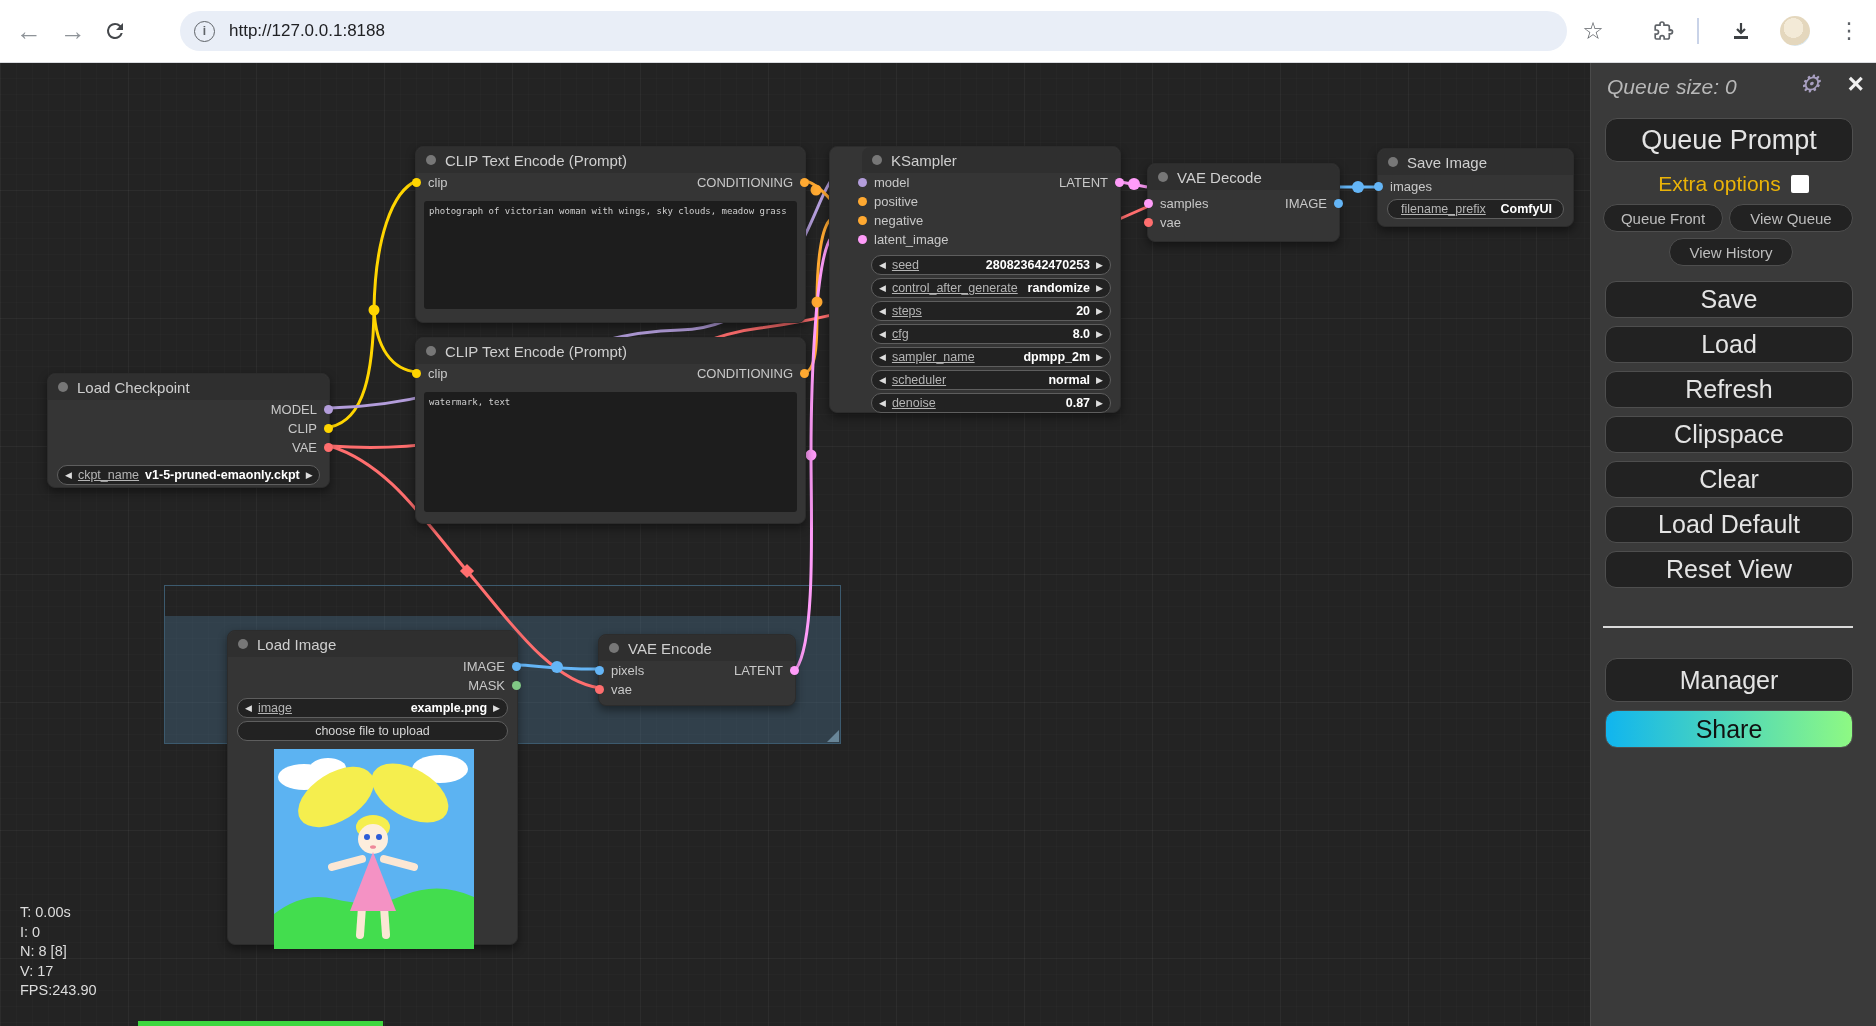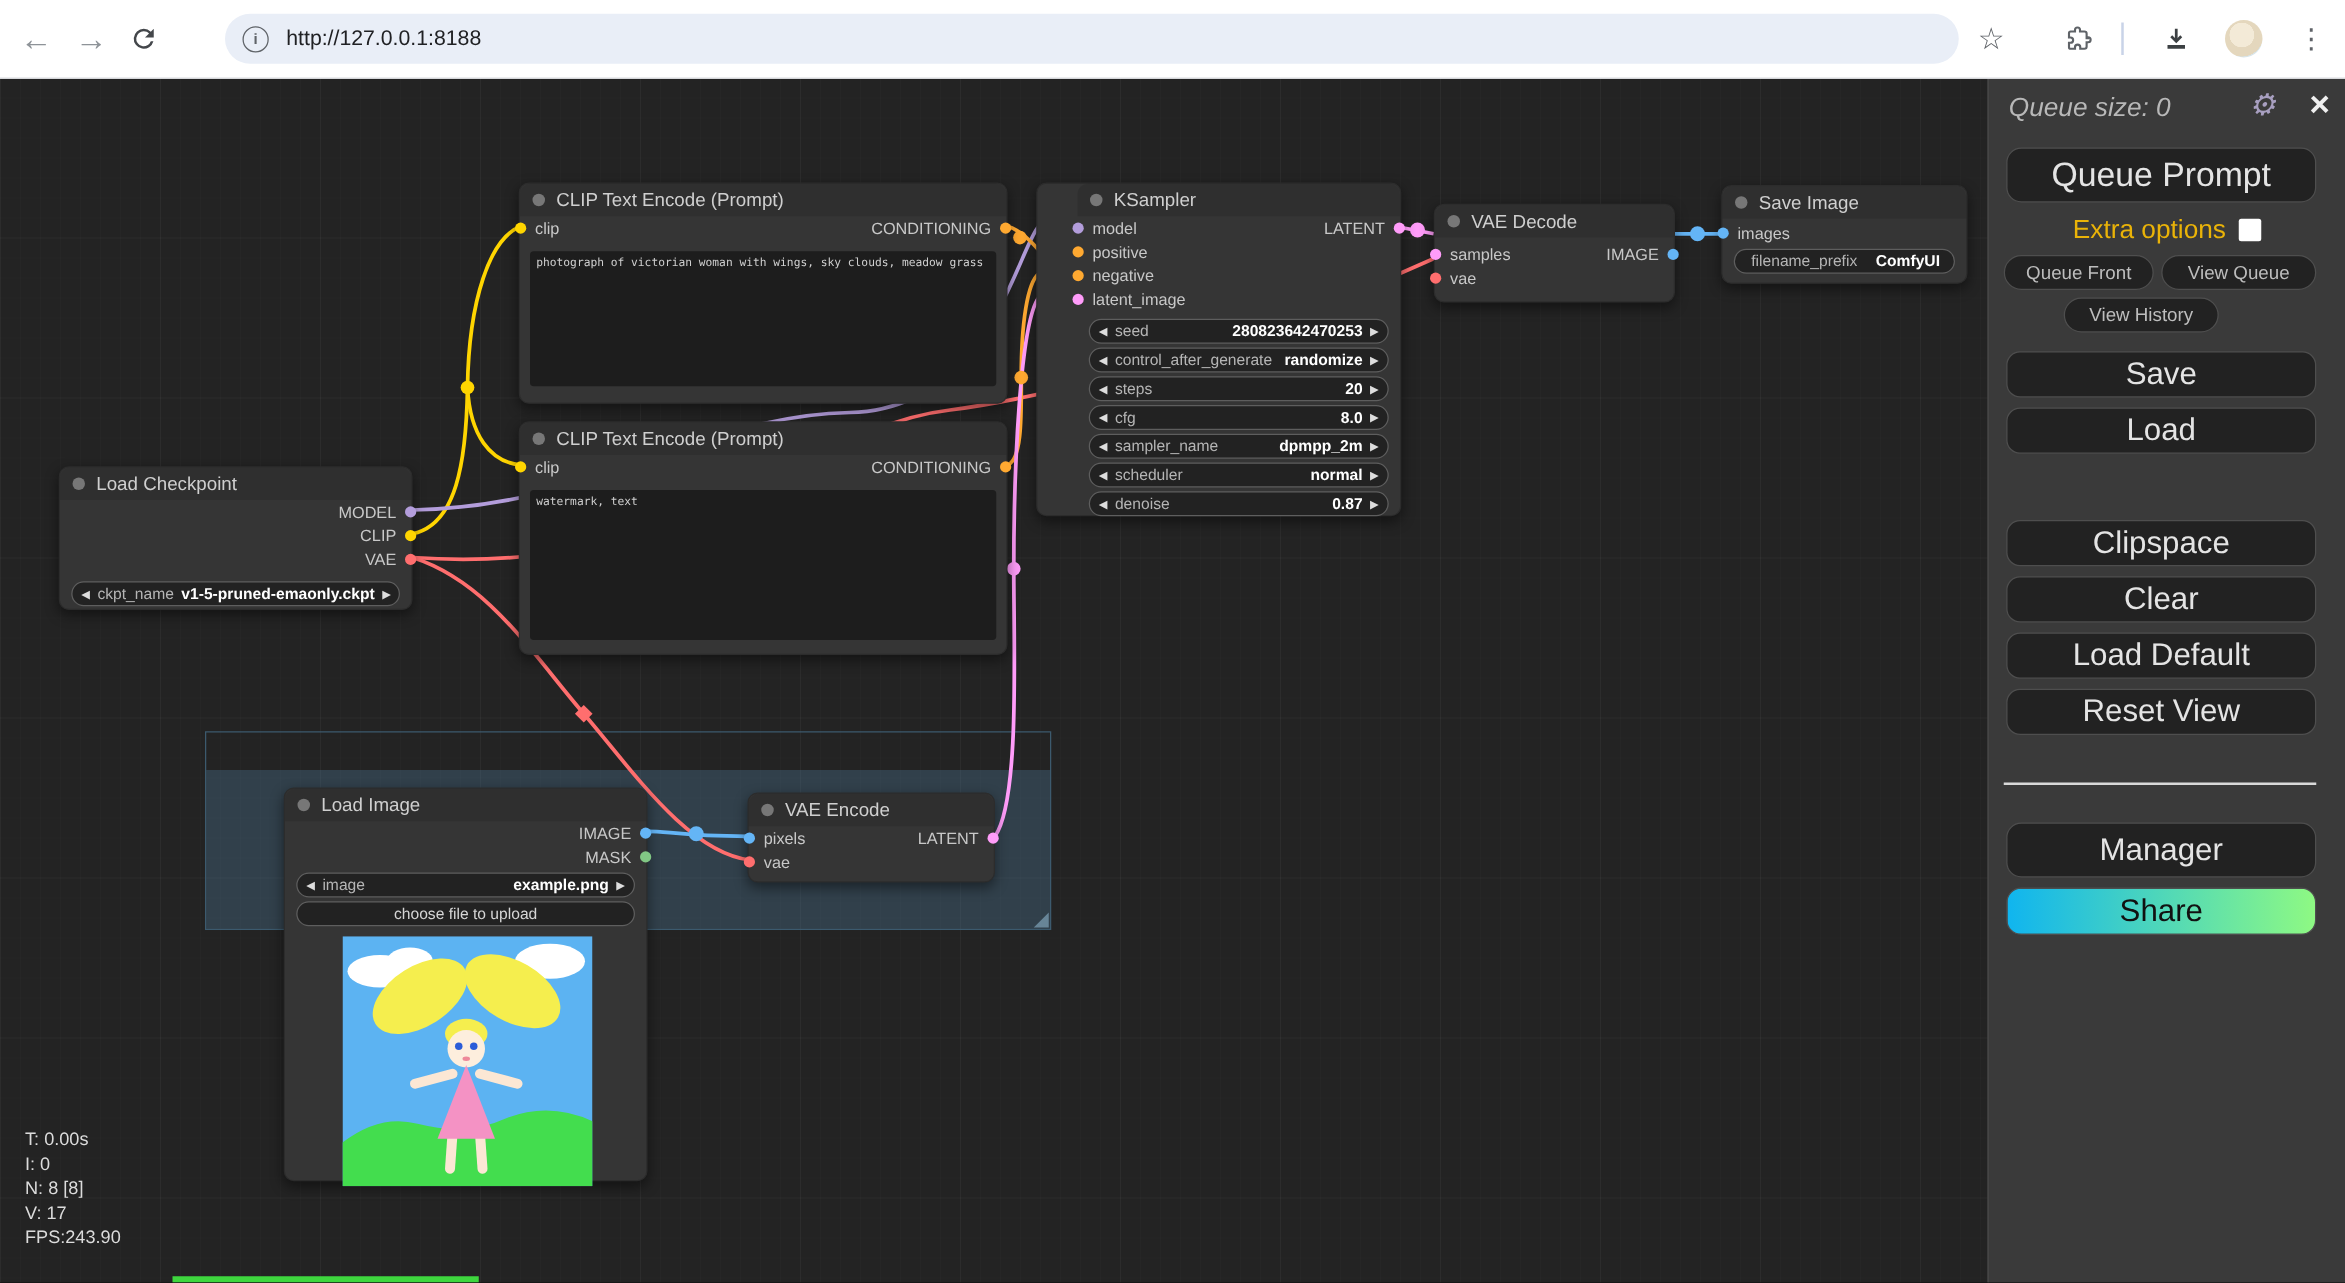--- a/index.html
+++ b/index.html
@@ -40,21 +40,21 @@
   .ntitle{height:26px;display:flex;align-items:center;gap:9px;padding:0 10px;font-size:15px;color:#cfcfcf;background:rgba(0,0,0,.10);border-radius:8px 8px 0 0;}
   .tdot{width:10px;height:10px;border-radius:50%;background:#777;flex:0 0 auto;}
   .srow{display:flex;align-items:center;height:19px;font-size:13px;color:#c8c8c8;}
   .srow.outonly{justify-content:flex-end;}
   .sdot{width:9px;height:9px;border-radius:50%;flex:0 0 auto;}
   .in-dot{margin:0 7px 0 -4px;}
   .out-dot{margin:0 -4px 0 7px;}
   .outl{margin-left:auto;}
   .widget{height:18px;background:#222;border:1px solid #5e5e5e;border-radius:10px;display:flex;align-items:center;padding:0 7px;margin:3px 9px 0 9px;font-size:12.5px;color:#b5b5b5;white-space:nowrap;overflow:hidden;}
   .warr{font-size:9px;color:#ddd;flex:0 0 auto;}
-  .wlabel{margin:0 6px;}
+  .wlabel{margin:0 6px;text-decoration:underline;}
   .wval{margin-left:auto;margin-right:6px;color:#fff;font-weight:bold;}
   .wbtn{justify-content:center;color:#d5d5d5;}
   .ta{margin:9px 8px 0 8px;background:#1d1d1d;border-radius:3px;color:#cfcfcf;font-family:"DejaVu Sans Mono",monospace;font-size:9px;line-height:1.35;padding:4px 5px;box-sizing:border-box;overflow:hidden;}
 
   
   #stats{position:absolute;left:20px;top:903px;z-index:4;color:#dcdcdc;font-size:14.5px;line-height:19.5px;}
 
   #green-strip{position:absolute;left:138px;top:1021px;width:245px;height:5px;background:#3ed63e;z-index:4;}
 
   
@@ -64,21 +64,21 @@
   #gear{position:absolute;left:192px;top:-2px;font-size:24px;color:#a89fc0;}
   #sb-close{position:absolute;left:240px;top:-4px;font-size:28px;color:#f0f0f0;font-weight:bold;}
   .sb-btn{position:absolute;left:14px;width:248px;background:#222;border:1px solid #4e4e4e;border-radius:12px;color:#e4e4e4;display:flex;align-items:center;justify-content:center;box-sizing:border-box;}
   #queue-prompt{top:56px;height:44px;font-size:27px;}
   #extra-row{position:absolute;left:0;top:110px;width:100%;display:flex;align-items:center;justify-content:center;gap:10px;}
   #extra-label{font-size:21px;color:#eab308;}
   #extra-check{width:18px;height:18px;background:#fff;border-radius:2px;}
   .pill{position:absolute;height:28px;background:#222;border:1px solid #4e4e4e;border-radius:14px;color:#bdbdbd;font-size:15px;display:flex;align-items:center;justify-content:center;box-sizing:border-box;}
   #queue-front{left:12px;top:142px;width:120px;}
   #view-queue{left:138px;top:142px;width:124px;}
-  #view-history{left:60px;top:176px;width:124px;}
+  #view-history{left:78px;top:176px;width:124px;}
   .action{height:37px;font-size:25px;border-radius:11px;}
   #sb-divider{position:absolute;left:12px;top:564px;width:250px;height:2px;background:#d9d9d9;}
   #manager-btn{top:596px;height:44px;font-size:25px;}
   #share-btn{top:648px;height:38px;font-size:25px;background:linear-gradient(90deg,#10b5ef,#8ef983);color:#111;border:1px solid #4e4e4e;font-weight:400;}
 </style>
 </head>
 <body>
 
 <div id="app">
 
@@ -382,20 +382,21 @@
     <div id="extra-row">
       <span id="extra-label">Extra options</span>
       <span id="extra-check"></span>
     </div>
     <div class="pill" id="queue-front">Queue Front</div>
     <div class="pill" id="view-queue">View Queue</div>
     <div class="pill" id="view-history">View History</div>
 
     <div class="sb-btn action" style="top:219px">Save</div>
     <div class="sb-btn action" style="top:264px">Load</div>
+    <div class="sb-btn action" style="top:309px">Refresh</div>
     <div class="sb-btn action" style="top:354px">Clipspace</div>
     <div class="sb-btn action" style="top:399px">Clear</div>
     <div class="sb-btn action" style="top:444px">Load Default</div>
     <div class="sb-btn action" style="top:489px">Reset View</div>
 
     <div id="sb-divider"></div>
 
     <div class="sb-btn" id="manager-btn">Manager</div>
     <div class="sb-btn" id="share-btn">Share</div>
   </div>

